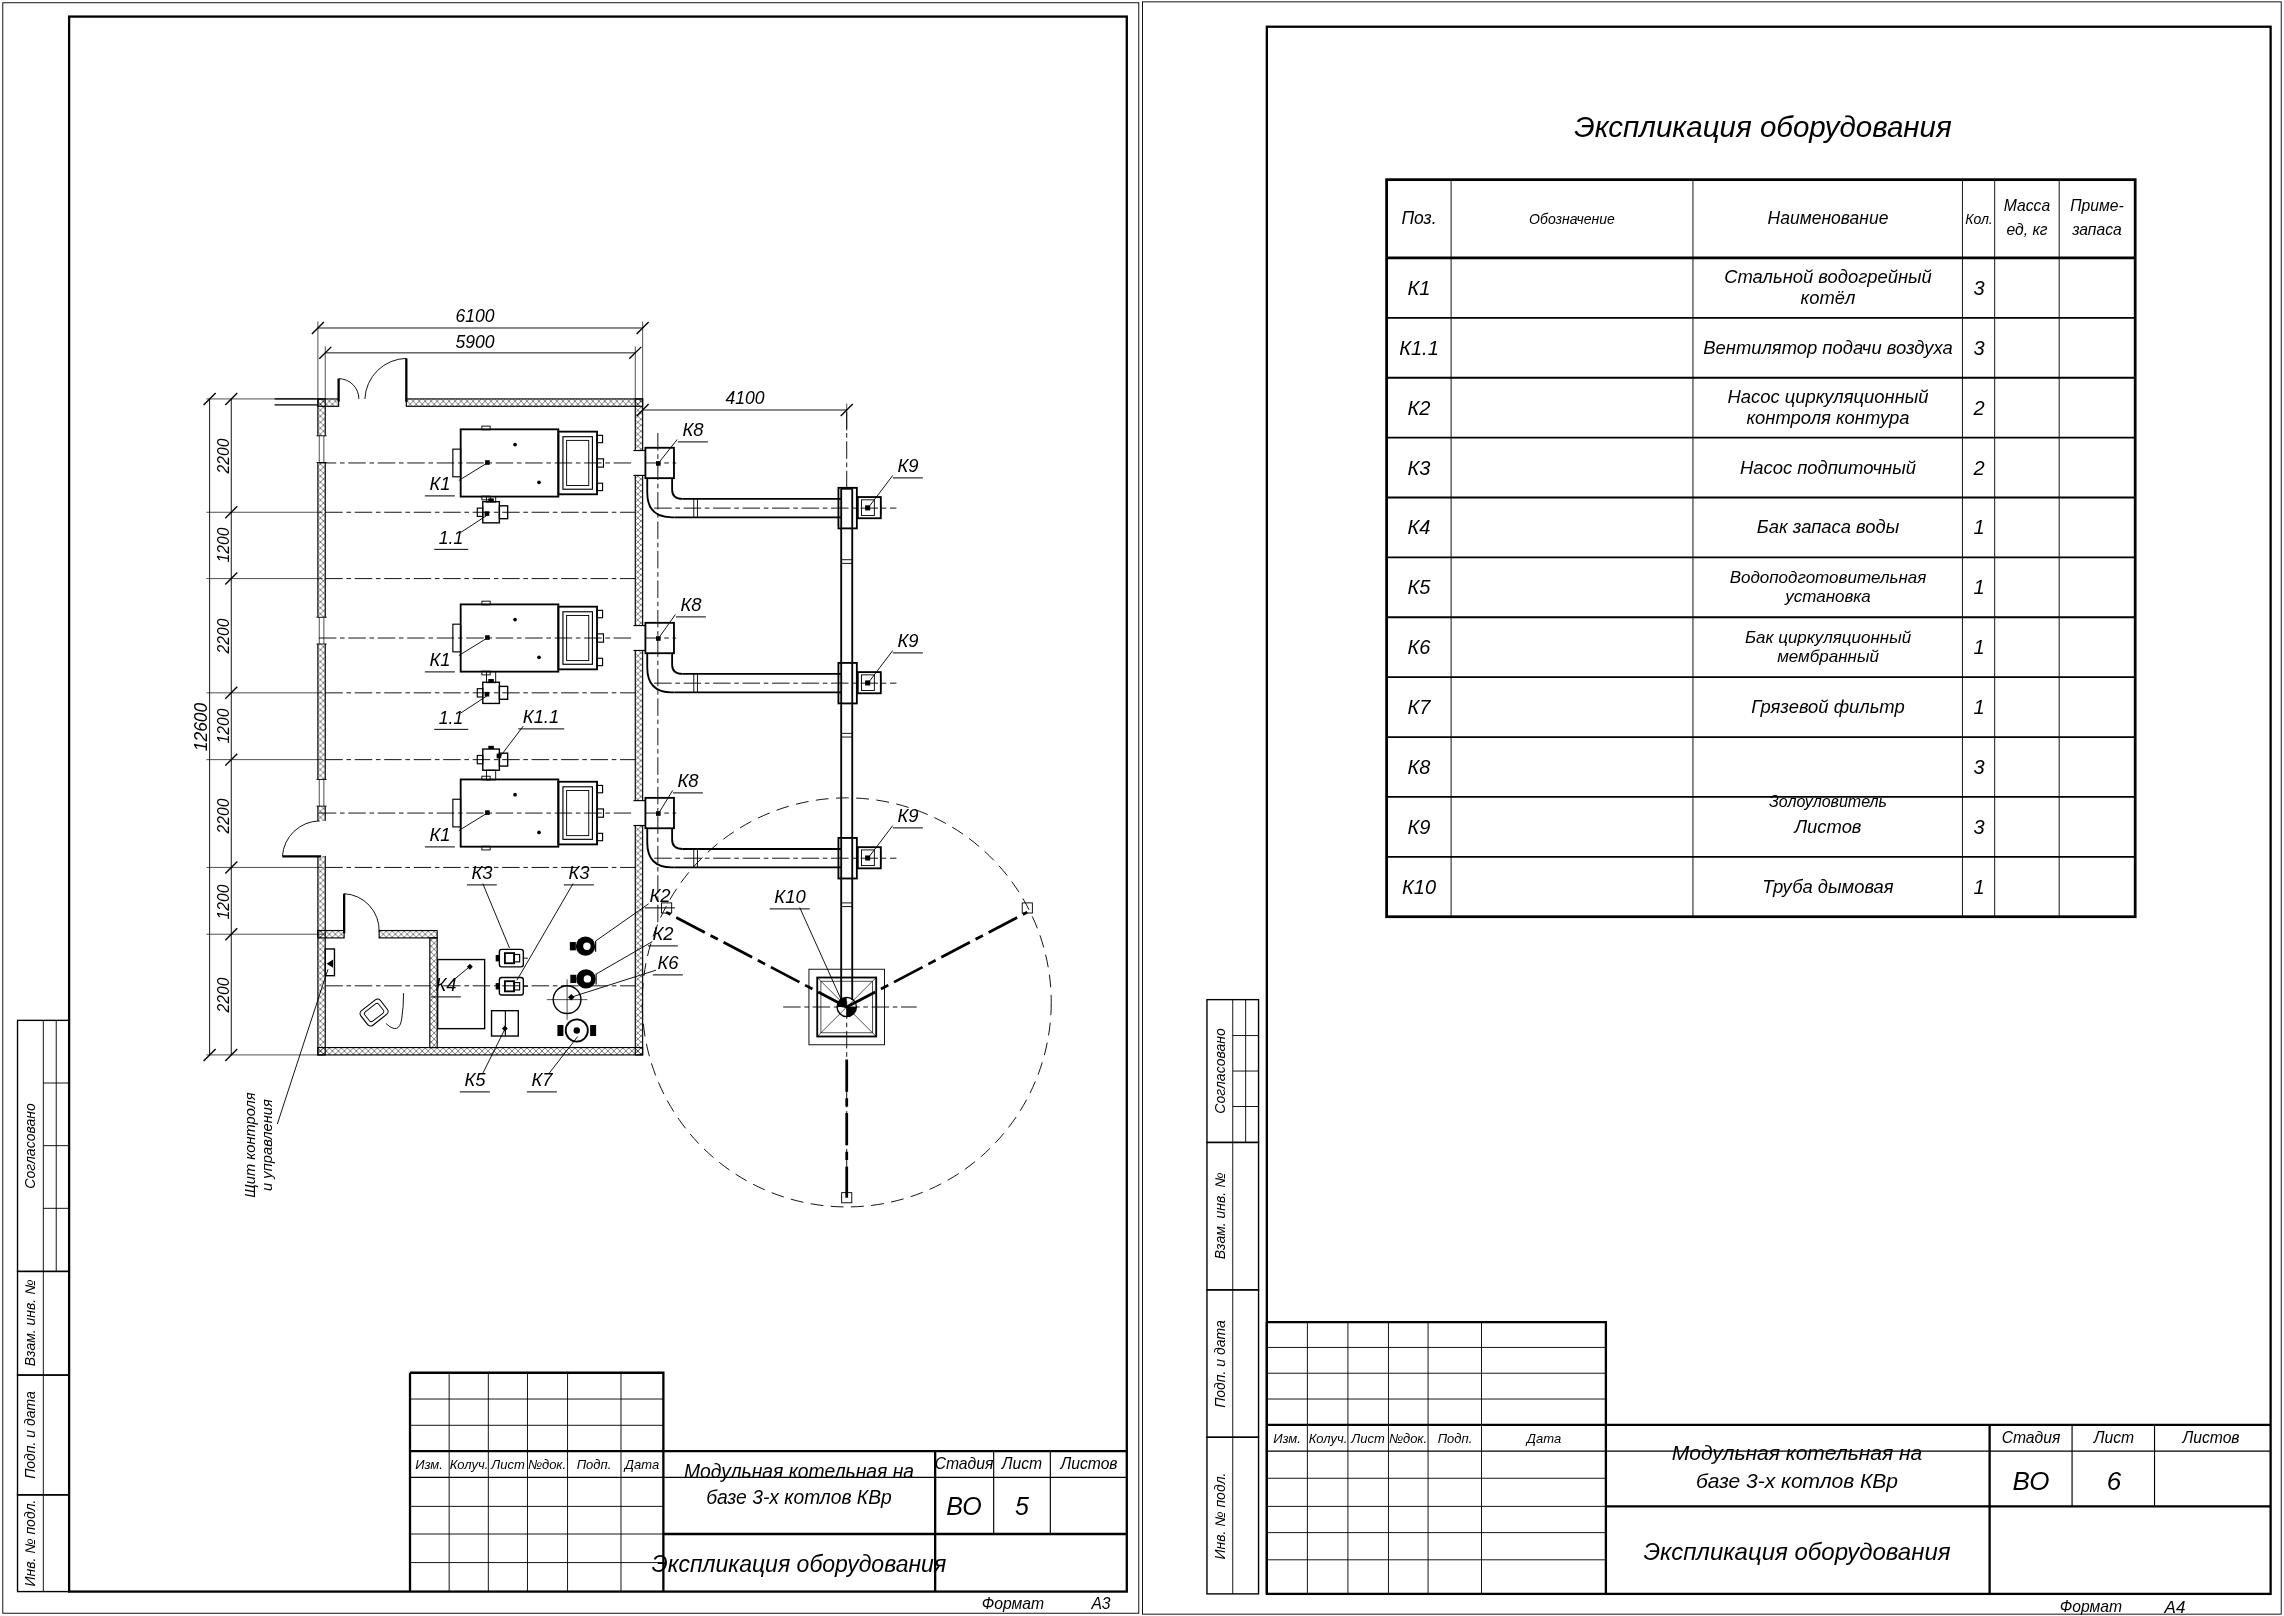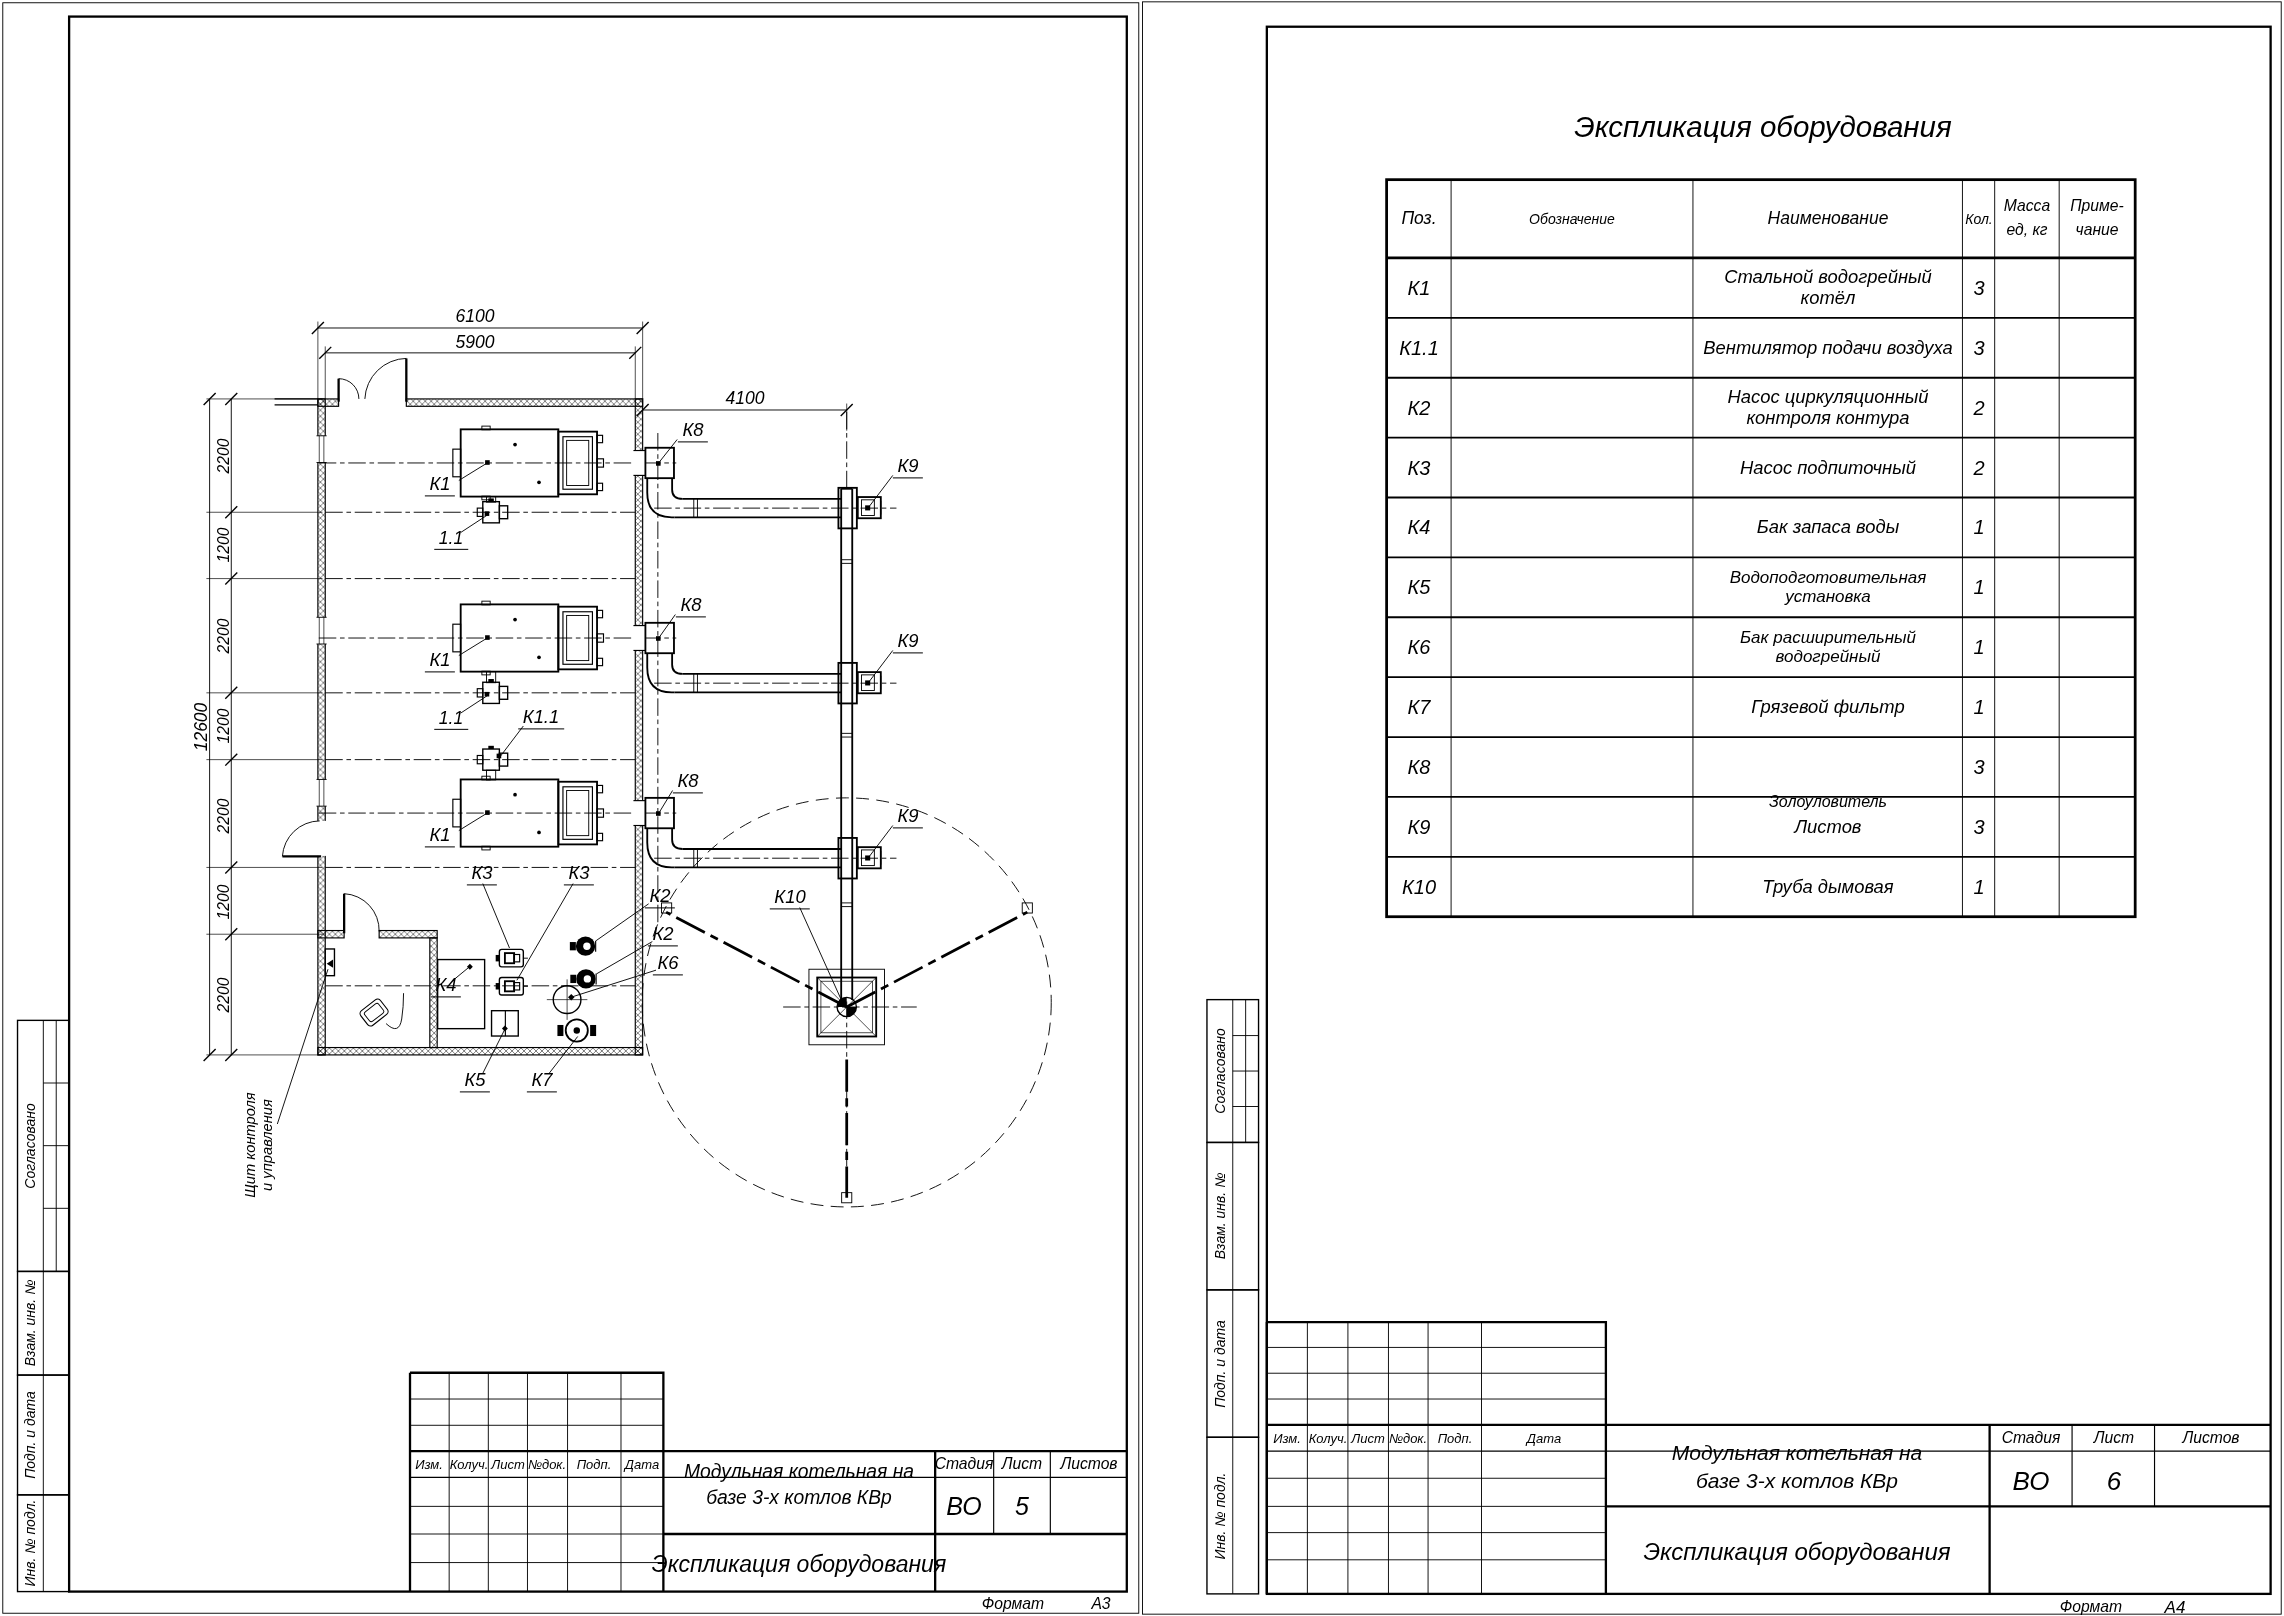--- a/index.html
+++ b/index.html
@@ -466,42 +466,42 @@
 <div class="t" style="left:1101px;top:1604px;font-size:15.7px">А3</div>
 
 <div class="t" style="left:1763px;top:127px;font-size:29.5px">Экспликация оборудования</div>
 <div class="t" style="left:1419px;top:219px;font-size:17.5px">Поз.</div>
 <div class="t" style="left:1572px;top:219px;font-size:14px">Обозначение</div>
 <div class="t" style="left:1828px;top:219px;font-size:17.5px">Наименование</div>
 <div class="t" style="left:1979px;top:219px;font-size:14px">Кол.</div>
 <div class="t" style="left:2027px;top:206px;font-size:15.7px">Масса</div>
 <div class="t" style="left:2027px;top:230px;font-size:15.7px">ед, кг</div>
 <div class="t" style="left:2097px;top:206px;font-size:15.7px">Приме-</div>
-<div class="t" style="left:2097px;top:230px;font-size:15.7px">чание</div>
+<div class="t" style="left:2097px;top:230px;font-size:15.7px">запаса</div>
 
 <div class="t" style="left:1419px;top:288px;font-size:20px">К1</div>
 <div class="t wrap" style="left:1828px;top:288px;font-size:18.4px">Стальной водогрейный котёл</div>
 <div class="t" style="left:1979px;top:288px;font-size:20px">3</div>
 <div class="t" style="left:1419px;top:348px;font-size:20px">К1.1</div>
 <div class="t wrap" style="left:1828px;top:348px;font-size:18.4px">Вентилятор подачи воздуха</div>
 <div class="t" style="left:1979px;top:348px;font-size:20px">3</div>
 <div class="t" style="left:1419px;top:408px;font-size:20px">К2</div>
 <div class="t wrap" style="left:1828px;top:408px;font-size:18.4px">Насос циркуляционный контроля контура</div>
 <div class="t" style="left:1979px;top:408px;font-size:20px">2</div>
 <div class="t" style="left:1419px;top:468px;font-size:20px">К3</div>
 <div class="t wrap" style="left:1828px;top:468px;font-size:18.4px">Насос подпиточный</div>
 <div class="t" style="left:1979px;top:468px;font-size:20px">2</div>
 <div class="t" style="left:1419px;top:527px;font-size:20px">К4</div>
 <div class="t wrap" style="left:1828px;top:527px;font-size:18.4px">Бак запаса воды</div>
 <div class="t" style="left:1979px;top:527px;font-size:20px">1</div>
 <div class="t" style="left:1419px;top:587px;font-size:20px">К5</div>
 <div class="t wrap" style="left:1828px;top:587px;font-size:17px">Водоподготовительная установка</div>
 <div class="t" style="left:1979px;top:587px;font-size:20px">1</div>
 <div class="t" style="left:1419px;top:647px;font-size:20px">К6</div>
-<div class="t wrap" style="left:1828px;top:647px;font-size:17px">Бак расширительный водогрейный</div>
+<div class="t wrap" style="left:1828px;top:647px;font-size:17px">Бак циркуляционный мембранный</div>
 <div class="t" style="left:1979px;top:647px;font-size:20px">1</div>
 <div class="t" style="left:1419px;top:707px;font-size:20px">К7</div>
 <div class="t wrap" style="left:1828px;top:707px;font-size:18.4px">Грязевой фильтр</div>
 <div class="t" style="left:1979px;top:707px;font-size:20px">1</div>
 <div class="t" style="left:1419px;top:767px;font-size:20px">К8</div>
 <div class="t wrap" style="left:1828px;top:802px;font-size:16px">Золоуловитель</div>
 <div class="t" style="left:1979px;top:767px;font-size:20px">3</div>
 <div class="t" style="left:1419px;top:827px;font-size:20px">К9</div>
 <div class="t wrap" style="left:1828px;top:827px;font-size:18.4px">Листов</div>
 <div class="t" style="left:1979px;top:827px;font-size:20px">3</div>

